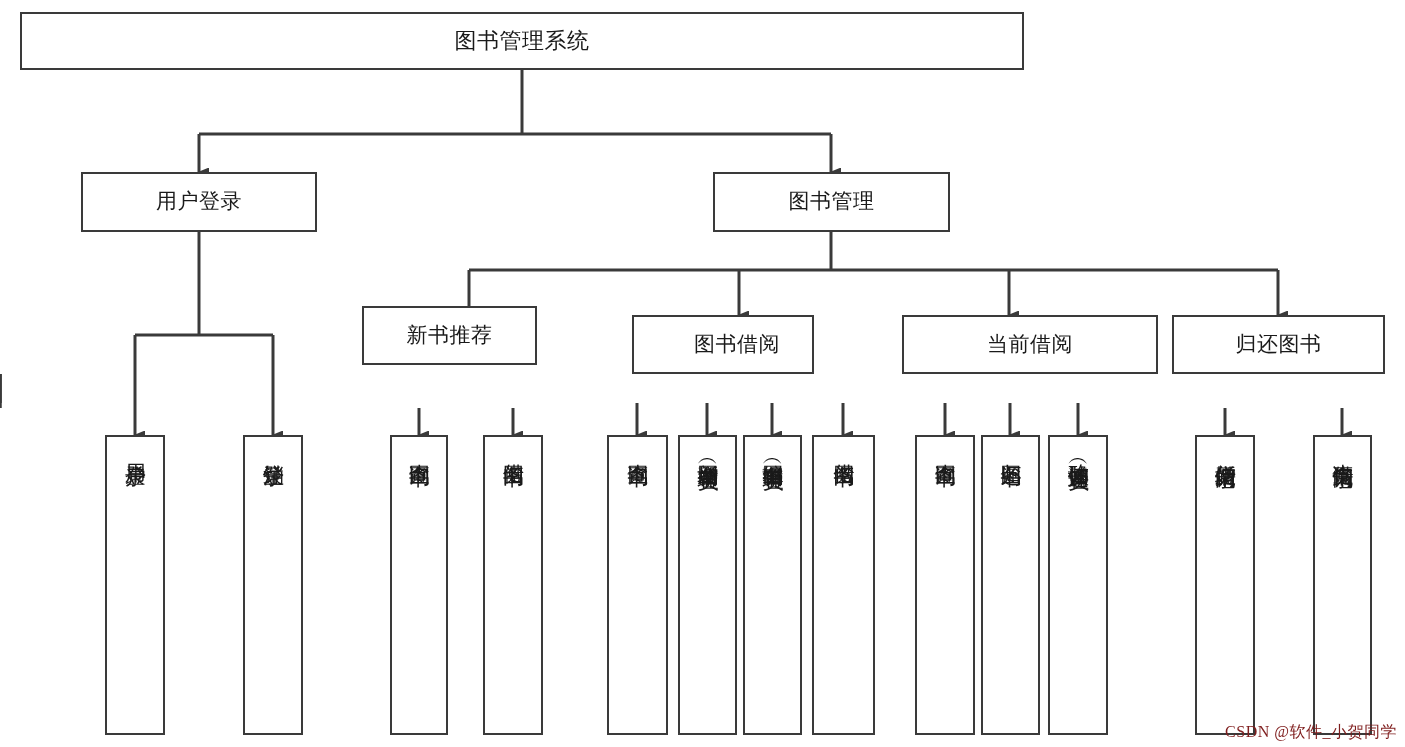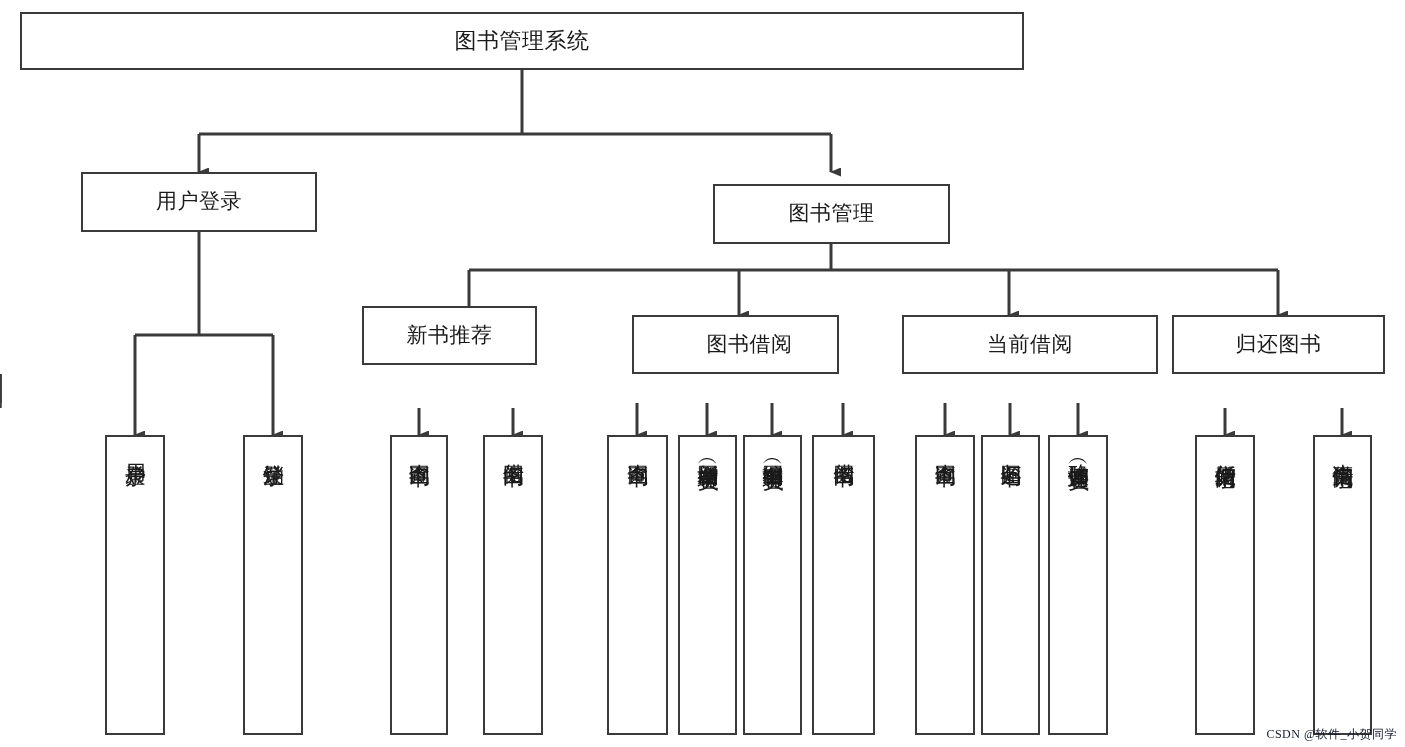--- a/index.html
+++ b/index.html
@@ -61,22 +61,22 @@
     text-orientation: upright;
     font-size: 21px;
     line-height: 1.18;
     letter-spacing: 1px;
     white-space: nowrap;
   }
   #watermark {
     position: absolute;
     right: 8px;
     bottom: 4px;
-    font-size: 12px;
-    color: #0f172a;
+    font-size: 16px;
+    color: #7f1d1d;
     letter-spacing: 0.5px;
     white-space: nowrap;
     user-select: none;
   }
 </style>
 </head>
 <body>
 
 <div id="diagram-root">
 
@@ -124,29 +124,29 @@
   </svg>
 
   <div class="node horizontal" id="node-root" style="left: 20px; top: 12px; width: 1004px; height: 58px;">
     <span class="label">图书管理系统</span>
   </div>
 
   <div id="level1-container">
       <div class="node horizontal" id="node-user-login" style="left: 81px; top: 172px; width: 236px; height: 60px;">
         <span class="label">用户登录</span>
       </div>
-      <div class="node horizontal" id="node-book-manage" style="left: 713px; top: 172px; width: 237px; height: 60px; margin-top: 12px;">
+      <div class="node horizontal" id="node-book-manage" style="left: 713px; top: 172px; width: 237px; height: 60px;">
         <span class="label">图书管理</span>
       </div>
     </div>
   <div id="level2-container">
       <div class="node horizontal" id="node-new-book-recommend" style="left: 362px; top: 306px; width: 175px; height: 59px;">
         <span class="label">新书推荐</span>
       </div>
-      <div class="node horizontal" id="node-book-borrow" style="left: 632px; top: 315px; width: 207px; height: 59px; padding-left: 28px;">
+      <div class="node horizontal" id="node-book-borrow" style="left: 632px; top: 315px; width: 182px; height: 59px; padding-left: 28px;">
         <span class="label">图书借阅</span>
       </div>
       <div class="node horizontal" id="node-current-borrow" style="left: 902px; top: 315px; width: 256px; height: 59px;">
         <span class="label">当前借阅</span>
       </div>
       <div class="node horizontal" id="node-borrow-record" style="left: 1172px; top: 315px; width: 213px; height: 59px;">
         <span class="label">归还图书</span>
       </div>
     </div>
   <div id="leaf-container">

